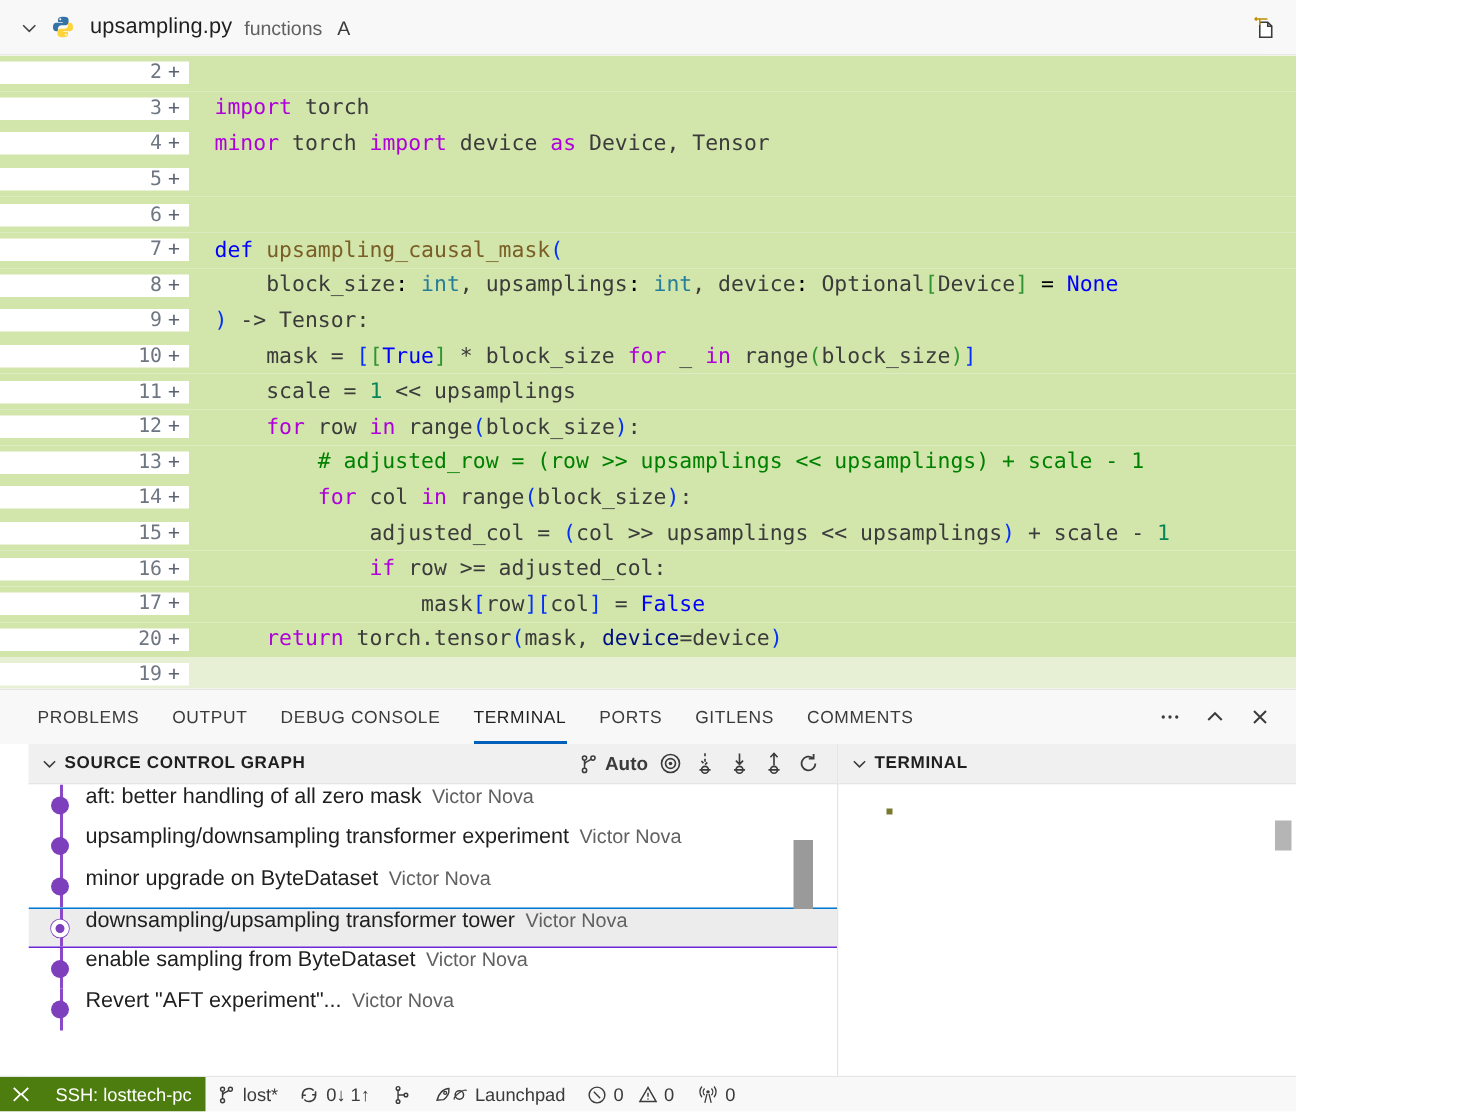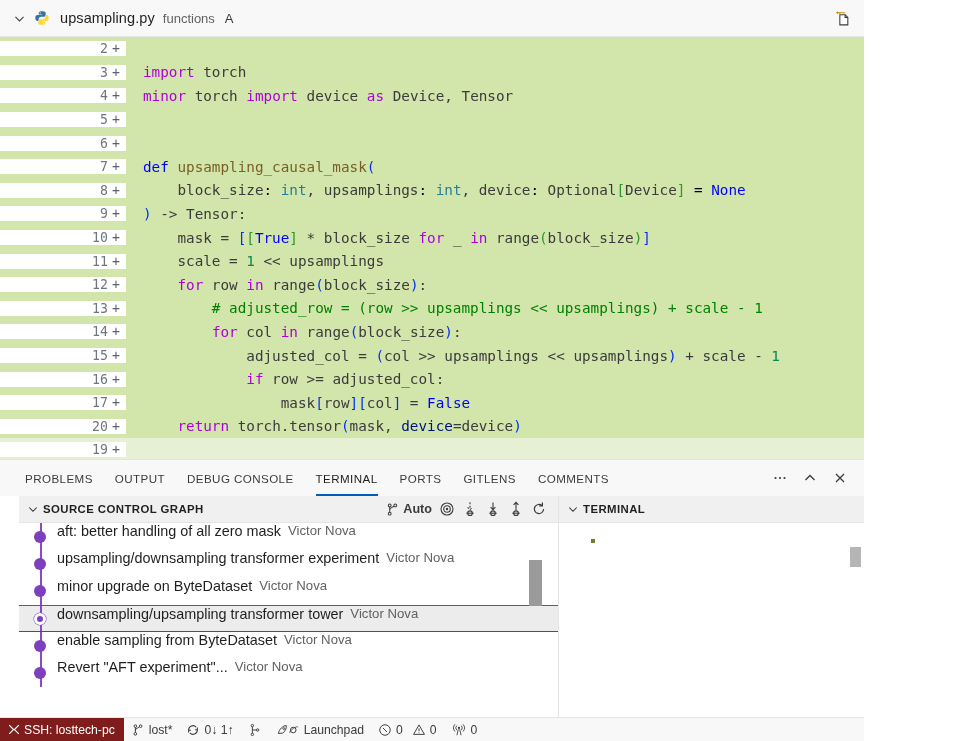--- a/index.html
+++ b/index.html
@@ -109,21 +109,21 @@
   
   .term-body { flex:1; background:#ffffff; position: relative; overflow: hidden; }
   .term-dot { position:absolute; left: 32px; top: 16px; width: 4px; height: 4px; background: #7a7a2f; }
   .term-scroll { position:absolute; right: 3px; top: 24px; width: 11px; height: 20px; background:#b5b5b5; }
 
   
   .status {
     height: 24px; min-height:24px; background:#f8f8f8; border-top: 1px solid #e5e5e5;
     display:flex; align-items:stretch; font-size: 12.2px; color:#1f1f1f;
   }
-  .st-remote { background:#7f1d1d; color:#ffffff; display:flex; align-items:center; gap:3px; padding: 0 9px 0 7px; }
+  .st-remote { background:#4d7c0f; color:#ffffff; display:flex; align-items:center; gap:16px; padding: 0 9px 0 7px; }
   .st-item { display:flex; align-items:center; gap:4px; padding: 0 7px; color:#3b3b3b; }
   .st-item .lbl { font-size:12.2px; }
   svg { display:block; }
 </style>
 </head>
 <body>
 
 <div id="app">
 
   <div class="editor-header">

